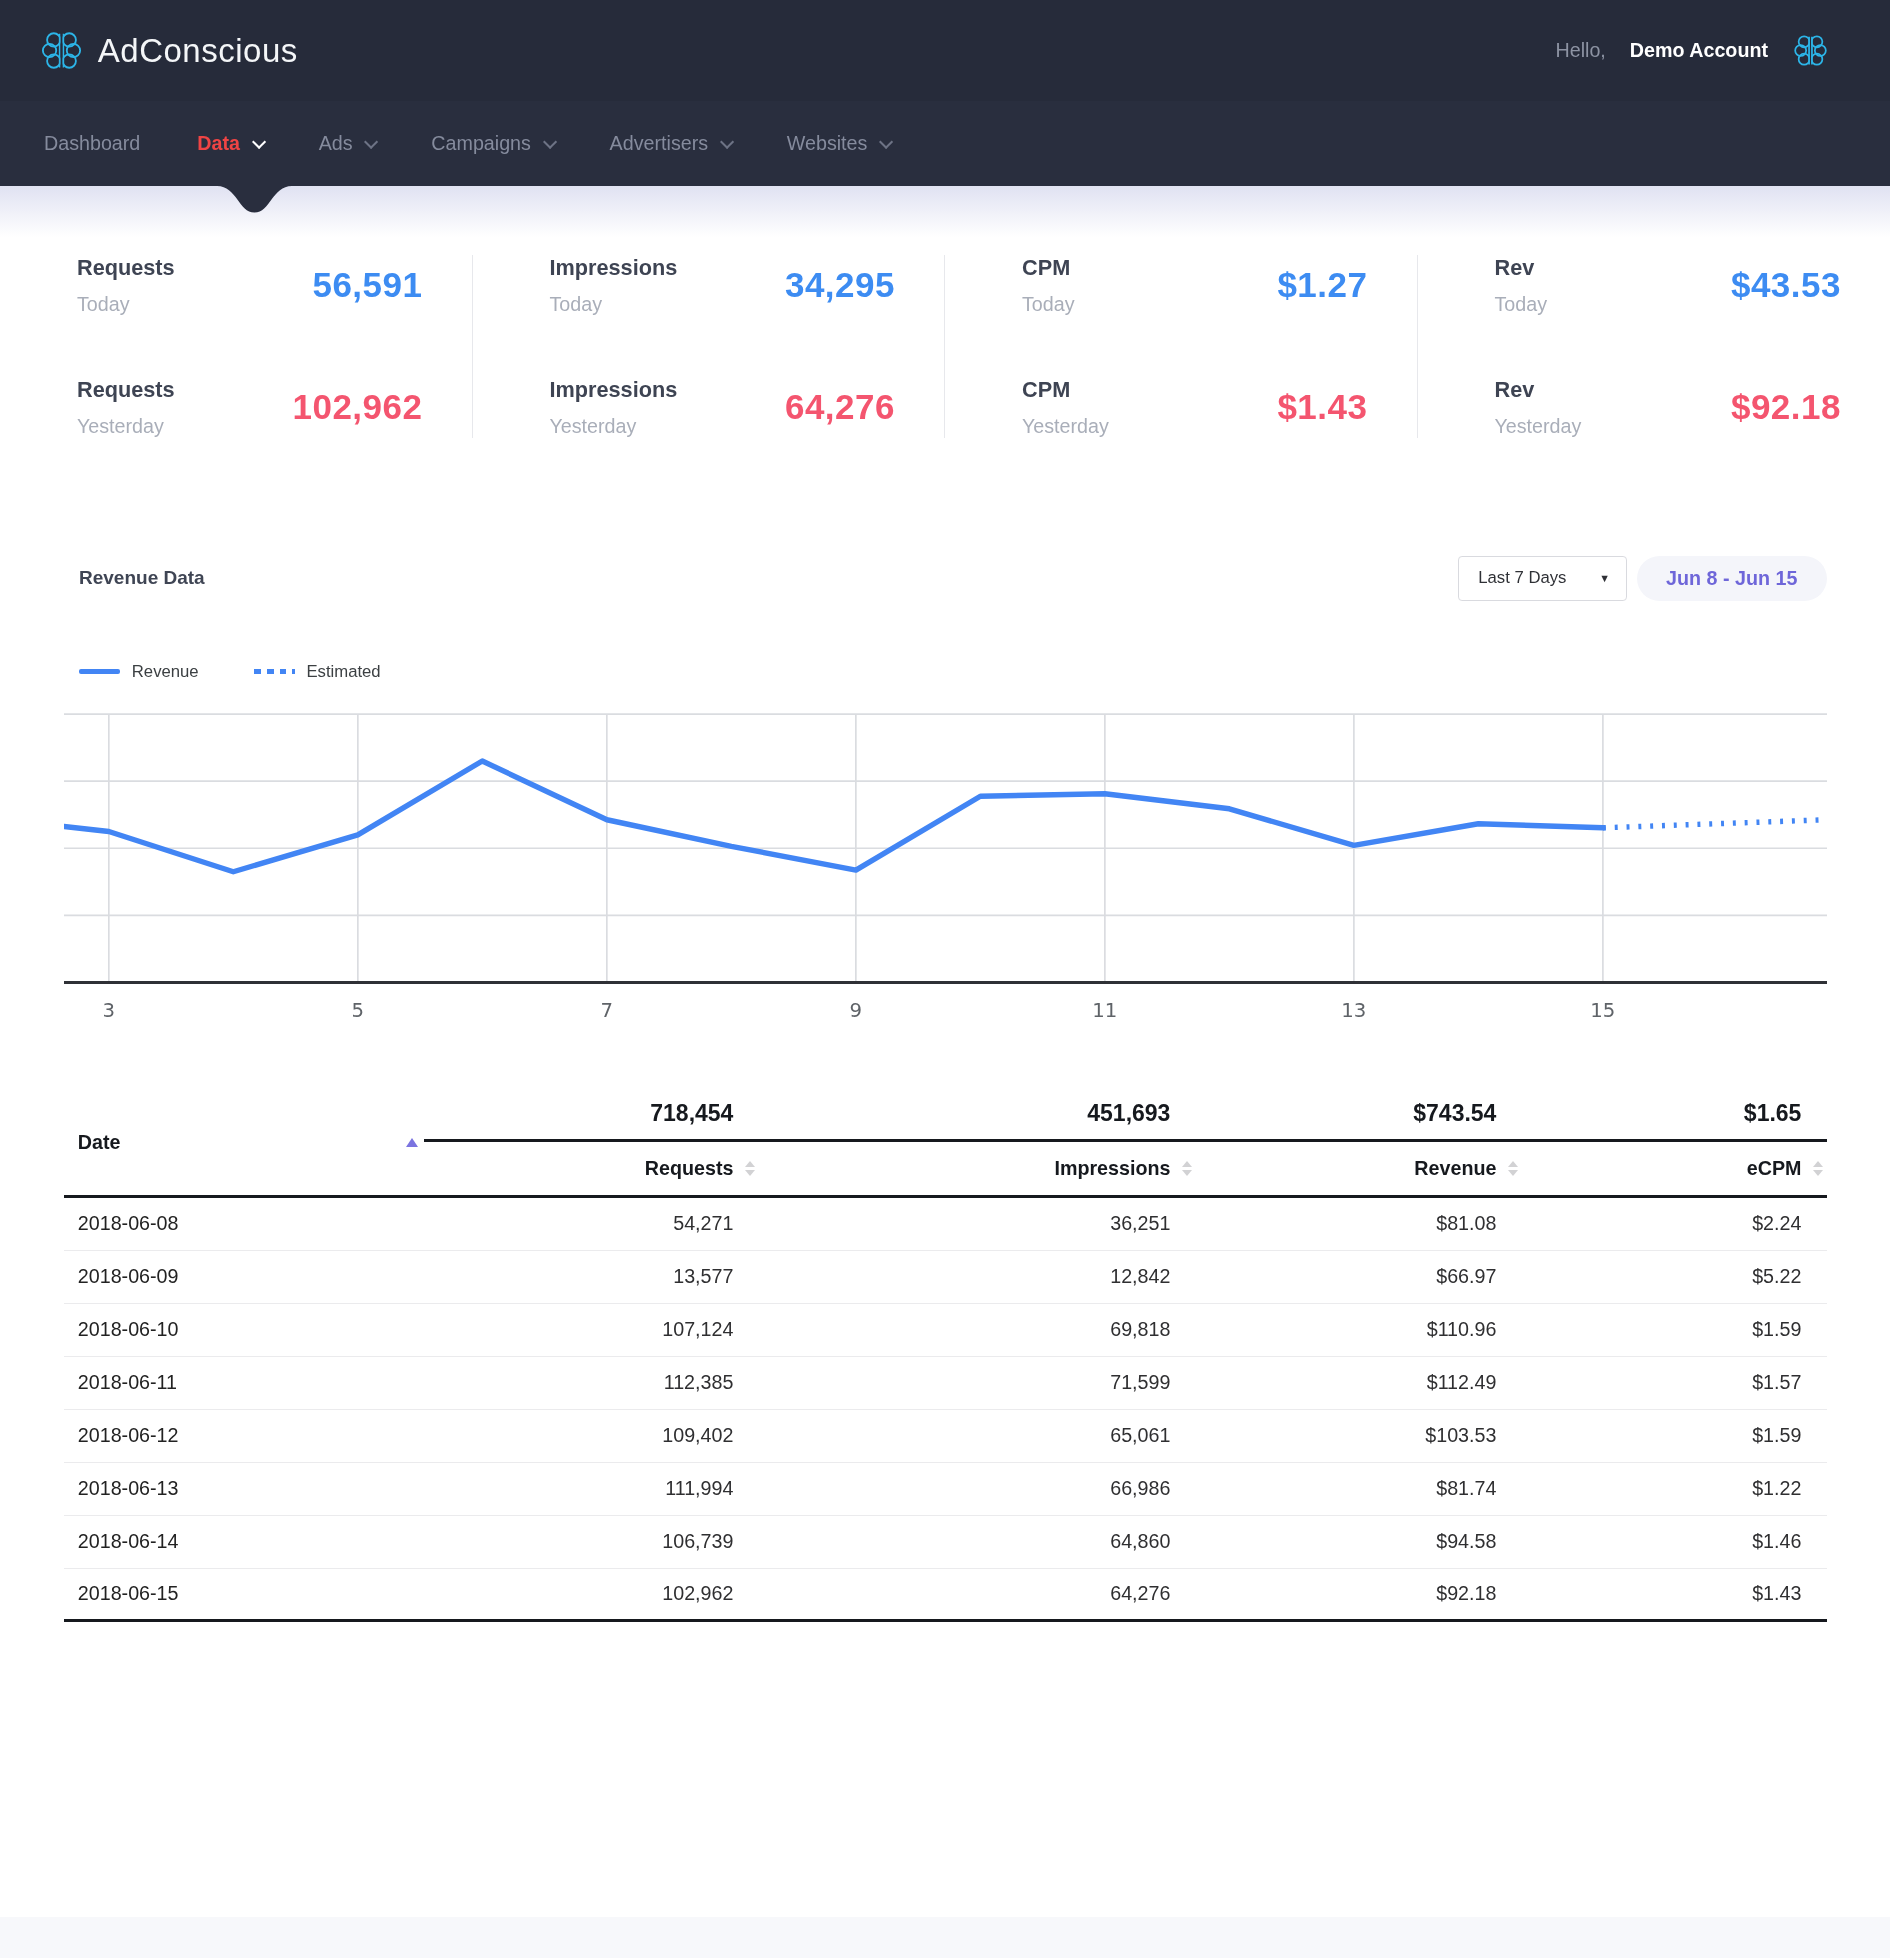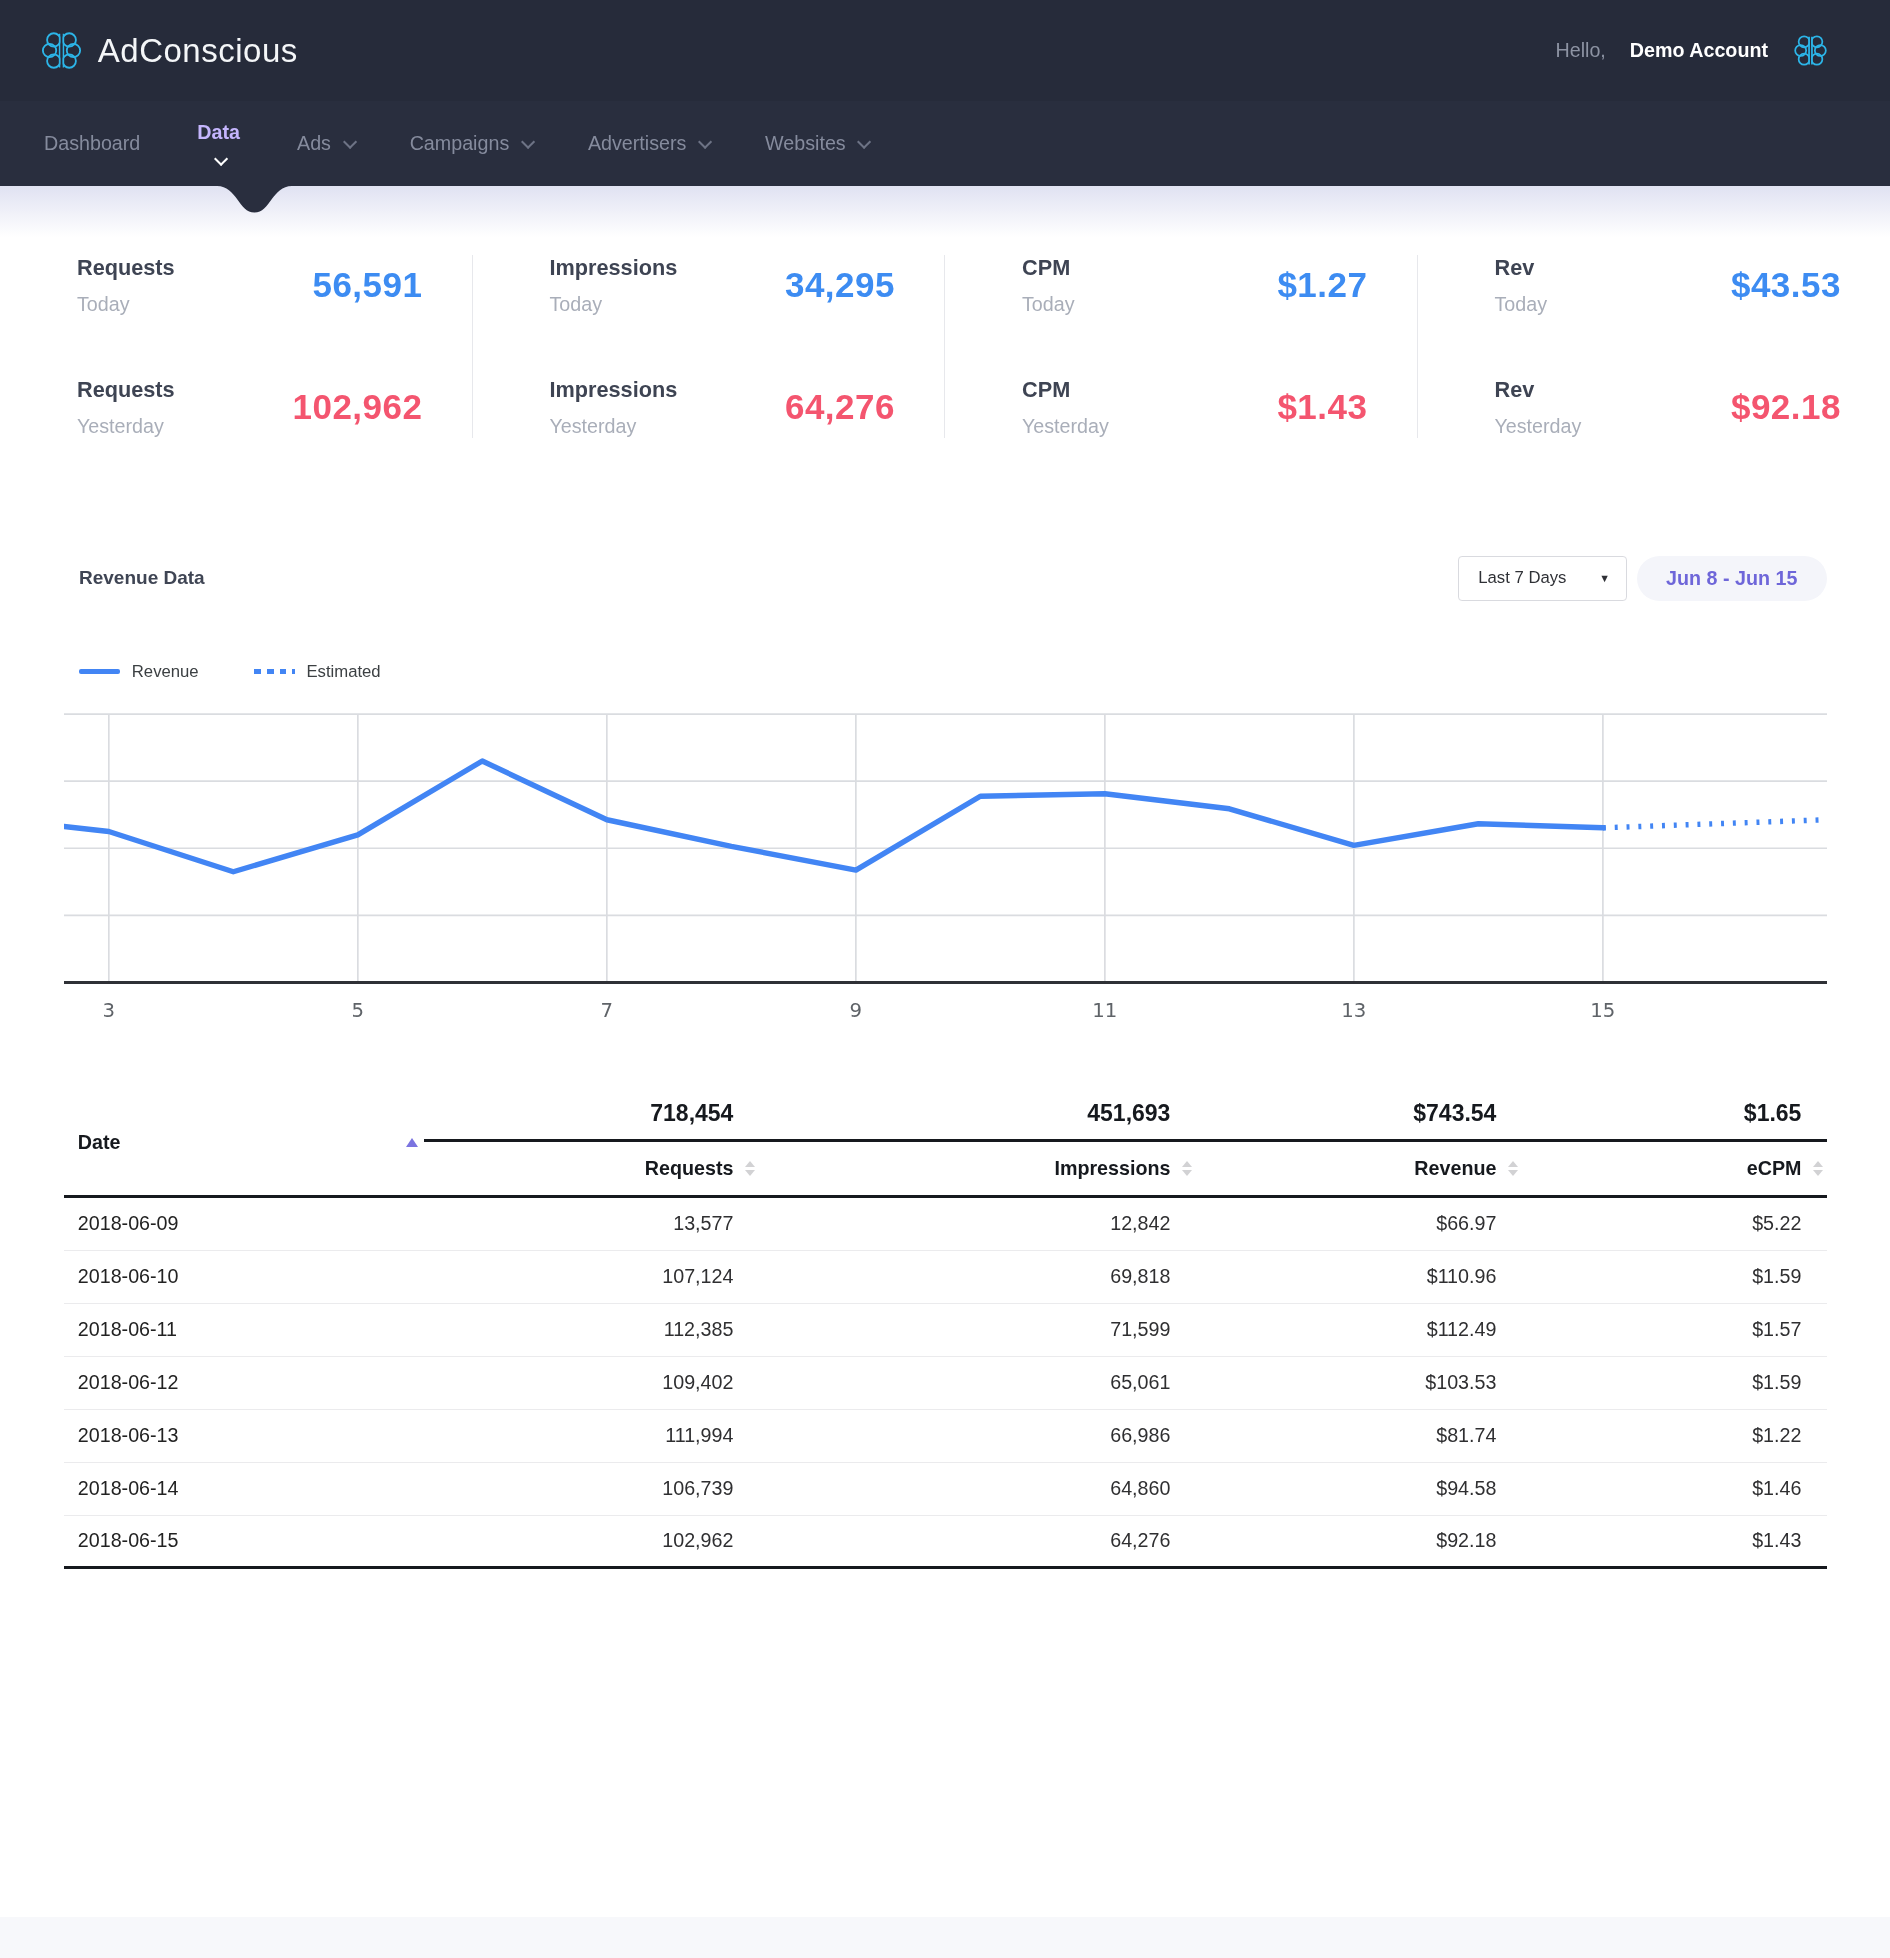--- a/index.html
+++ b/index.html
@@ -17,21 +17,21 @@
   .brand-name { color:#f4f6f8; font-size:33px; font-weight:500; letter-spacing:0.5px; }
   .account { display:flex; align-items:center; gap:24px; }
   .greeting { color:#8d93a3; font-size:19.7px; }
   .account-name { color:#ffffff; font-size:19.7px; font-weight:700; }
 
   
   .nav { height:85px; background:#292e3e; display:flex; align-items:center;
          padding-left:44px; position:relative; }
   .nav-item { display:flex; align-items:center; gap:11.8px; margin-right:57px;
               font-size:19.7px; color:#858b9d; cursor:pointer; }
-  .nav-item.active { color:#c4b5fd; font-weight:700;flex-direction:column; }
+  .nav-item.active { color:#ef4444; font-weight:700; }
   .chev { width:9.9px; height:9.9px; border-right:2px solid #6d7385; border-bottom:2px solid #6d7385;
           transform:rotate(45deg) translateY(-3px); display:inline-block; }
   .nav-item.active .chev { border-color:#ffffff; }
   .notch { position:absolute; left:217px; top:100%; width:75px; height:26.6px; z-index:5; }
 
   
   .hero-grad { height:57px; background:linear-gradient(to bottom,#e0e2f2 0,#ffffff 90%); margin-bottom:-57px; }
 
   
   .stats { display:grid; grid-template-columns:repeat(4,1fr); padding:69px 0 61px 0; background:transparent; }
@@ -339,20 +339,27 @@
       <div class="th-cell">
         <span>eCPM</span>
         <span class="sort-icons">
             <i class="tri-up"></i>
             <i class="tri-dn"></i>
           </span>
       </div>
     </div>
 
     <div class="trow">
+      <div class="td-date">2018-06-08</div>
+      <div class="td-num">54,271</div>
+      <div class="td-num">36,251</div>
+      <div class="td-num">$81.08</div>
+      <div class="td-num">$2.24</div>
+    </div>
+    <div class="trow">
       <div class="td-date">2018-06-09</div>
       <div class="td-num">13,577</div>
       <div class="td-num">12,842</div>
       <div class="td-num">$66.97</div>
       <div class="td-num">$5.22</div>
     </div>
     <div class="trow">
       <div class="td-date">2018-06-10</div>
       <div class="td-num">107,124</div>
       <div class="td-num">69,818</div>

